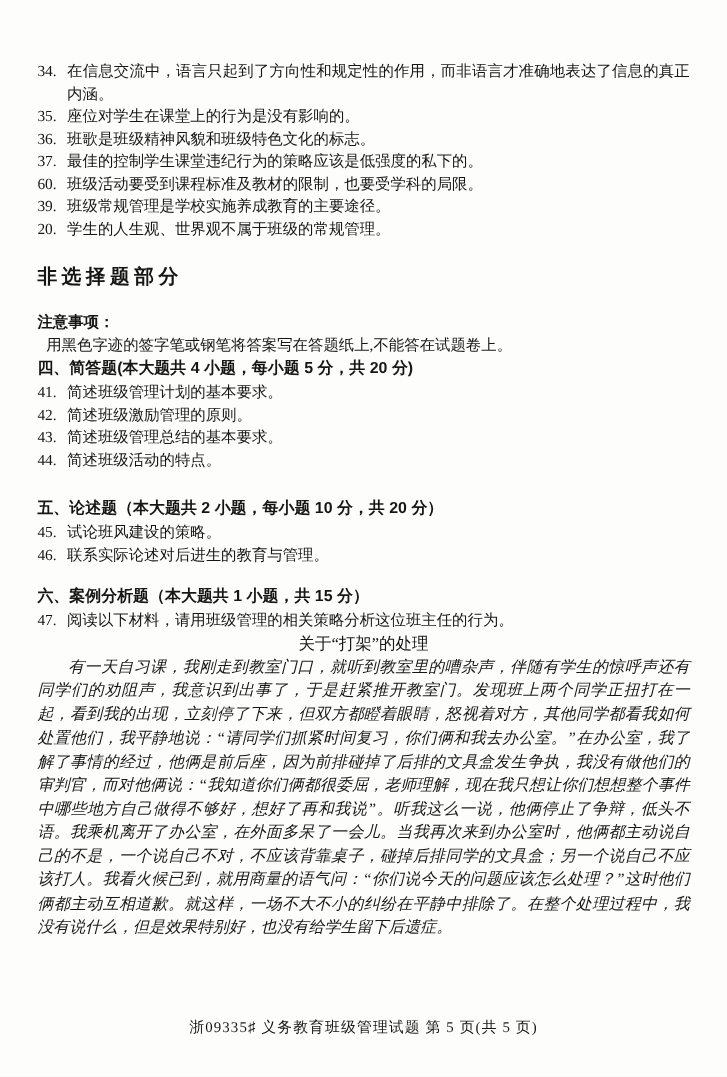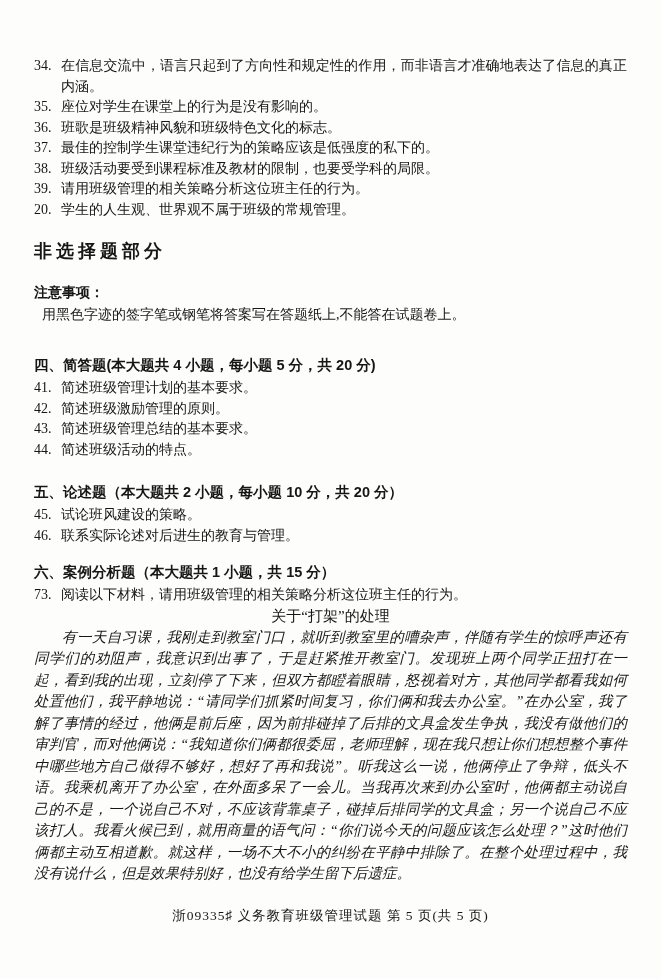--- a/index.html
+++ b/index.html
@@ -40,42 +40,42 @@
     line-height: 21px;
     margin-left: 8px;
     margin-top: 2px;
   }
   .section-heading {
     font-family: "Liberation Sans", "DejaVu Sans", sans-serif;
     font-weight: bold;
     font-size: 14.5px;
     line-height: 21px;
   }
-  .sec4-heading { margin-top: 30px; margin-bottom: 2px; }
+  .sec4-heading { margin-bottom: 2px; }
   .sec5-heading { margin-top: 22px; margin-bottom: 2px; }
   .sec6-heading { margin-top: 16px; margin-bottom: 2px; }
 
   .case-title {
     text-align: center;
     line-height: 21px;
     font-size: 15px;
   }
   .case-body {
     margin: 0;
     font-style: italic;
     font-size: 14.5px;
     line-height: 21.5px;
     text-align: justify;
     text-indent: 28px;
   }
   .page-footer {
     position: absolute;
     left: 0;
     right: 0;
-    bottom: 54px;
+    bottom: 36px;
     text-align: center;
     font-size: 13.5px;
     letter-spacing: 1px;
   }
 </style>
 </head>
 <body>
 
 <div class="page">
 
@@ -89,26 +89,26 @@
   </div>
   <div class="q-item">
     <span class="q-num">36.</span>
     <span class="q-text">班歌是班级精神风貌和班级特色文化的标志。</span>
   </div>
   <div class="q-item">
     <span class="q-num">37.</span>
     <span class="q-text">最佳的控制学生课堂违纪行为的策略应该是低强度的私下的。</span>
   </div>
   <div class="q-item">
-    <span class="q-num">38.</span>
+    <span class="q-num">60.</span>
     <span class="q-text">班级活动要受到课程标准及教材的限制，也要受学科的局限。</span>
   </div>
   <div class="q-item">
     <span class="q-num">39.</span>
-    <span class="q-text">请用班级管理的相关策略分析这位班主任的行为。</span>
+    <span class="q-text">班级常规管理是学校实施养成教育的主要途径。</span>
   </div>
   <div class="q-item">
     <span class="q-num">20.</span>
     <span class="q-text">学生的人生观、世界观不属于班级的常规管理。</span>
   </div>
 
   <div class="part-title">非选择题部分</div>
 
   <div class="notice-label">注意事项：</div>
   <div class="notice-text">用黑色字迹的签字笔或钢笔将答案写在答题纸上,不能答在试题卷上。</div>
@@ -136,21 +136,21 @@
     <span class="q-num">45.</span>
     <span class="q-text">试论班风建设的策略。</span>
   </div>
   <div class="q-item">
     <span class="q-num">46.</span>
     <span class="q-text">联系实际论述对后进生的教育与管理。</span>
   </div>
 
   <div class="section-heading sec6-heading">六、案例分析题（本大题共 1 小题，共 15 分）</div>
   <div class="q-item">
-    <span class="q-num">73.</span>
+    <span class="q-num">47.</span>
     <span class="q-text">阅读以下材料，请用班级管理的相关策略分析这位班主任的行为。</span>
   </div>
 
   <div class="case-title">关于“打架”的处理</div>
   <p class="case-body">有一天自习课，我刚走到教室门口，就听到教室里的嘈杂声，伴随有学生的惊呼声还有同学们的劝阻声，我意识到出事了，于是赶紧推开教室门。发现班上两个同学正扭打在一起，看到我的出现，立刻停了下来，但双方都瞪着眼睛，怒视着对方，其他同学都看我如何处置他们，我平静地说：“请同学们抓紧时间复习，你们俩和我去办公室。”在办公室，我了解了事情的经过，他俩是前后座，因为前排碰掉了后排的文具盒发生争执，我没有做他们的审判官，而对他俩说：“我知道你们俩都很委屈，老师理解，现在我只想让你们想想整个事件中哪些地方自己做得不够好，想好了再和我说”。听我这么一说，他俩停止了争辩，低头不语。我乘机离开了办公室，在外面多呆了一会儿。当我再次来到办公室时，他俩都主动说自己的不是，一个说自己不对，不应该背靠桌子，碰掉后排同学的文具盒；另一个说自己不应该打人。我看火候已到，就用商量的语气问：“你们说今天的问题应该怎么处理？”这时他们俩都主动互相道歉。就这样，一场不大不小的纠纷在平静中排除了。在整个处理过程中，我没有说什么，但是效果特别好，也没有给学生留下后遗症。</p>
 
   <div class="page-footer">浙09335♯ 义务教育班级管理试题 第 5 页(共 5 页)</div>
 
 </div>
 

